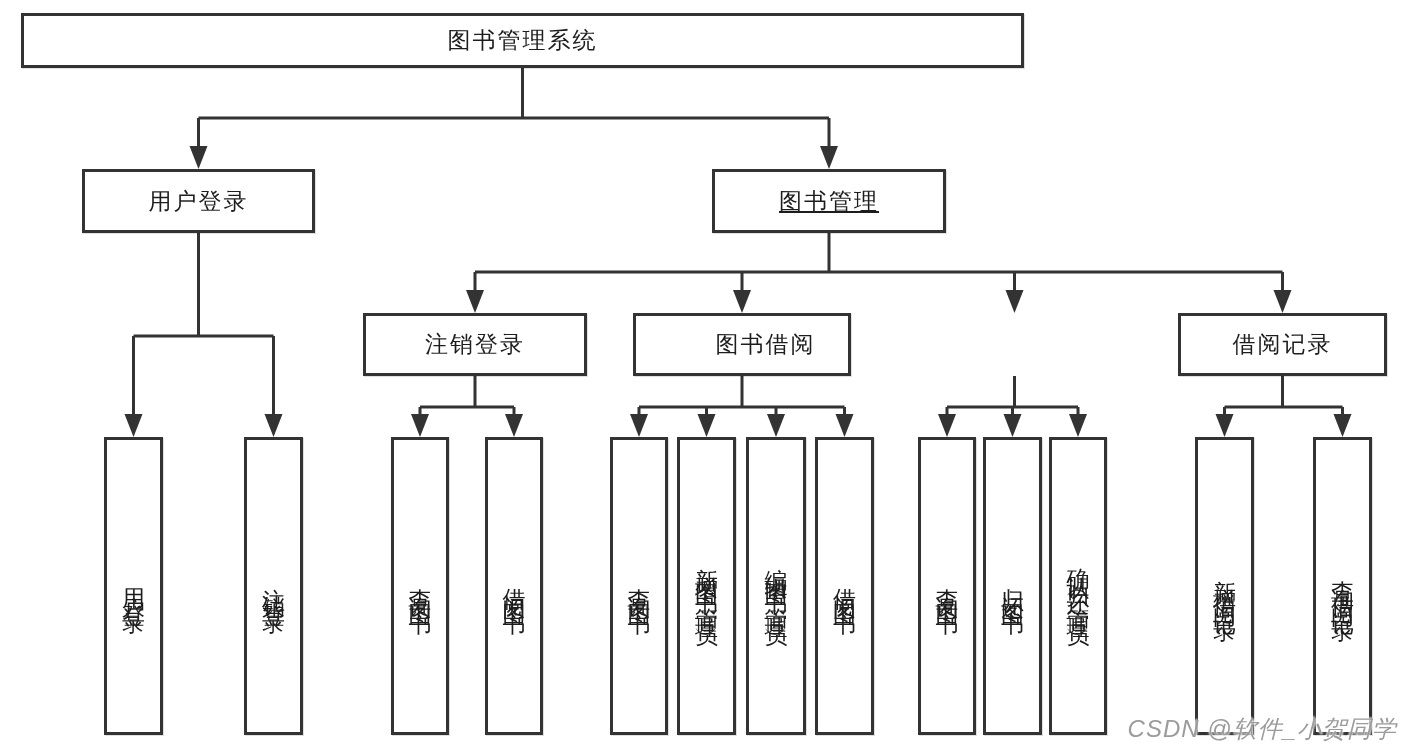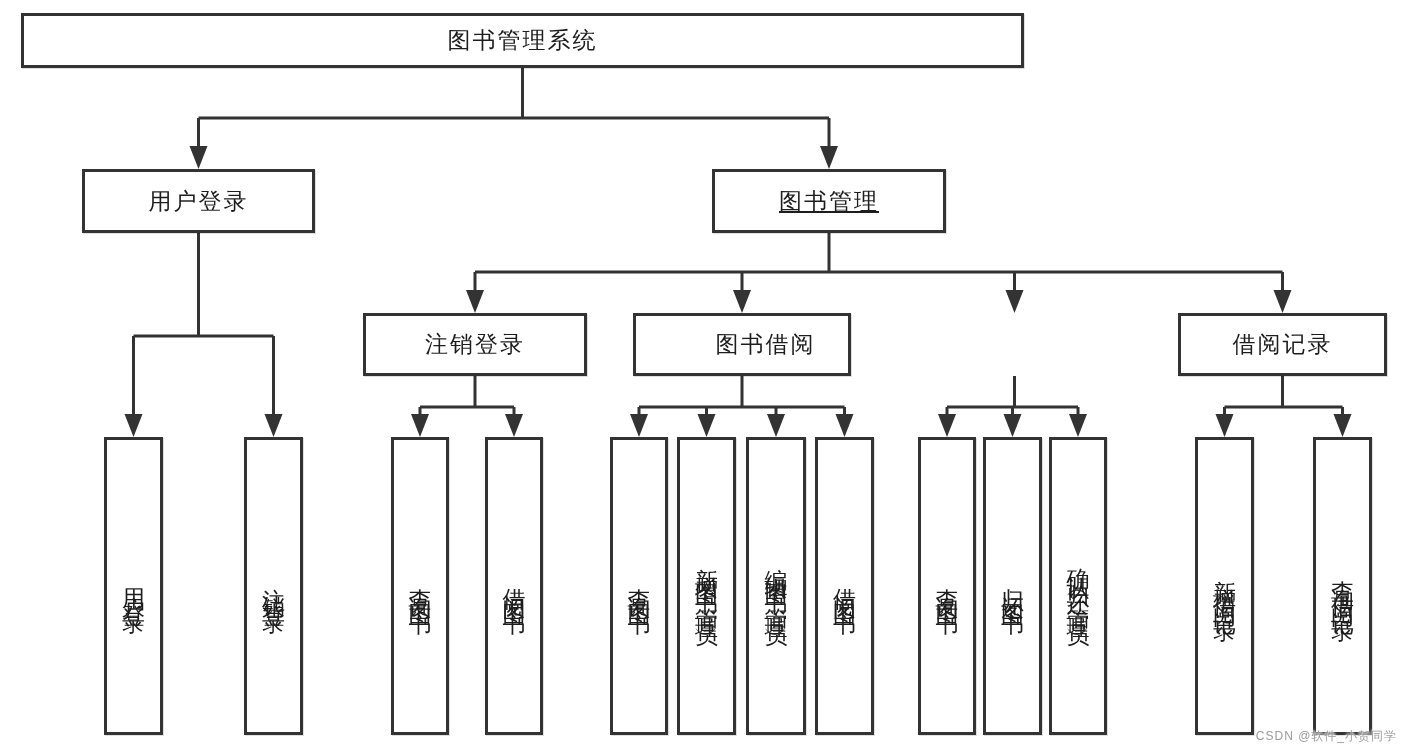--- a/index.html
+++ b/index.html
@@ -21,24 +21,25 @@
     z-index:2;
     box-shadow:1px 1px 0 rgba(0,0,0,0.12);
   }
   .box.h { font-size:23px; letter-spacing:2px; white-space:nowrap; }
   .box.v {
     writing-mode:vertical-rl; text-orientation:mixed;
     font-size:23px; letter-spacing:8px; line-height:1;
   }
   .watermark {
     position:absolute; right:8px; bottom:2px; z-index:5;
-    font-size:12px; letter-spacing:1px;
+    font-size:24px; letter-spacing:1px;
     color:var(--watermark,#9b9b9b);
     text-shadow:1px 1px 2px #fff, -1px -1px 2px #fff;
     white-space:nowrap;
+    font-style:italic;
   }
 </style>
 </head>
 <body>
 
 <div class="stage">
 
   <svg class="connectors" viewBox="0 0 1405 747">
     <g>
       <path class="ln" d="M522.5 68 V118 M198.5 118 H829 M198.5 118 V148 M829 118 V148"></path>

